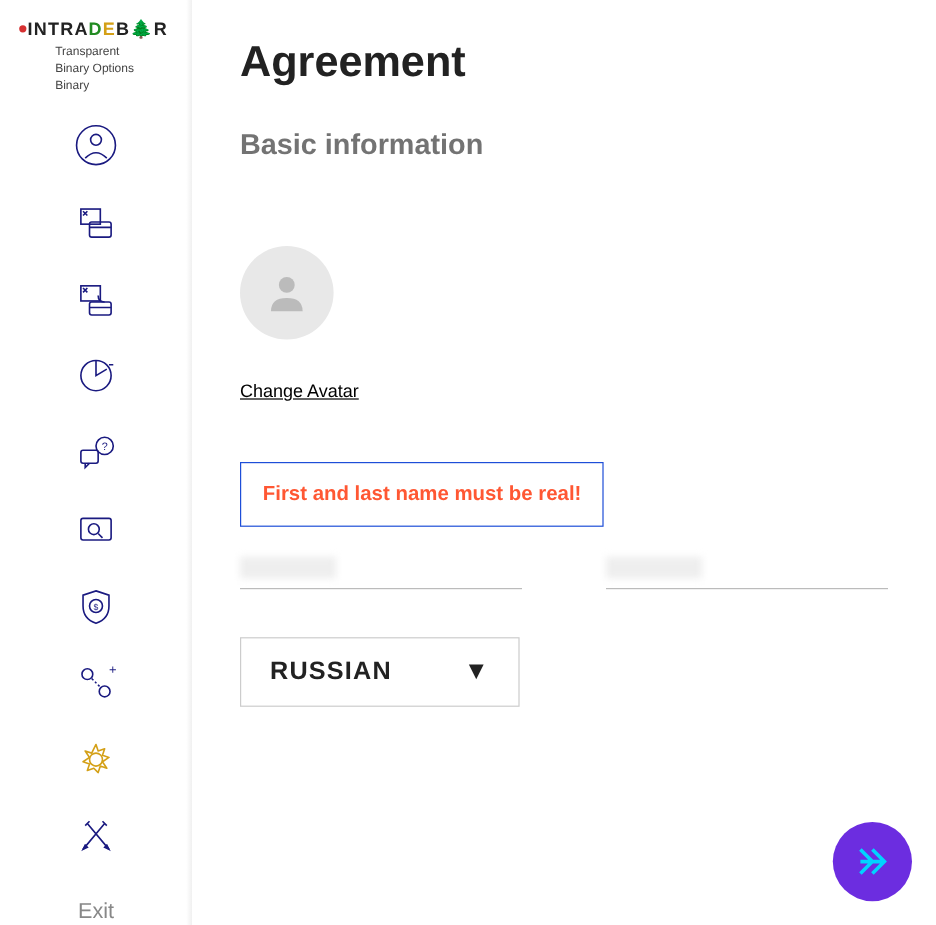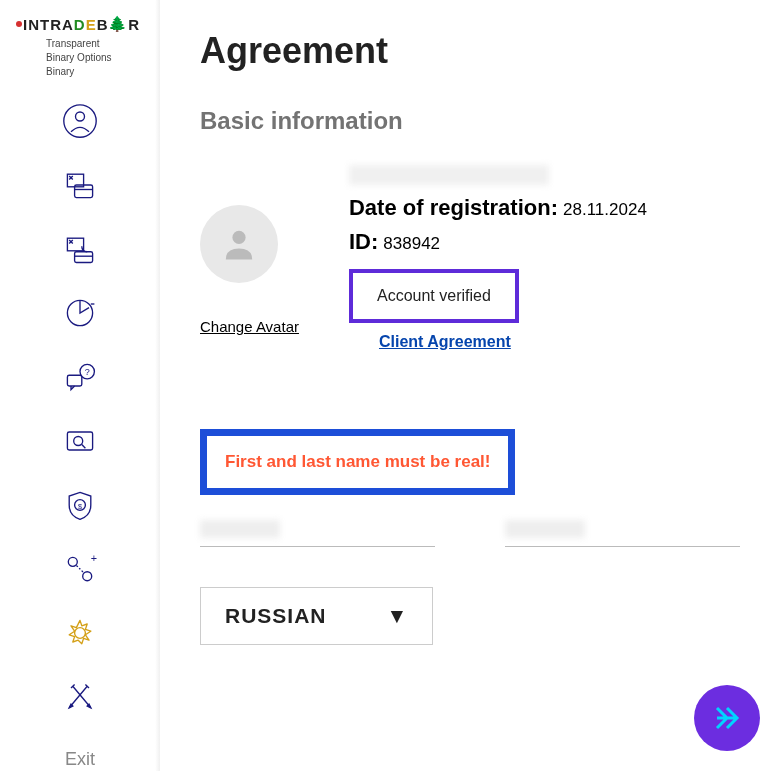--- a/index.html
+++ b/index.html
@@ -30,21 +30,21 @@
     
     .info-col { flex: 1; }
     .blurred-bar { width: 200px; height: 20px; background: #f0f0f0; filter: blur(3px); margin-bottom: 10px; }
     .info-line { font-size: 18px; margin-bottom: 8px; }
     .info-line .label { font-weight: 700; font-size: 22px; }
     .info-line .value { font-size: 17px; font-weight: 400; }
     .verified-box { border: 4px solid #5e2bd9; padding: 14px 24px; display: inline-block; margin: 6px 0 10px; }
     .verified-box span { font-size: 16px; color: #222; font-weight: 500; }
     .client-link { color: #0645ad; font-size: 16px; text-decoration: underline; cursor: pointer; font-weight: 600; display: inline-block; margin-left: 30px; }
     
-    .warning-box { border: 7px solid #1d4ed8; padding: 16px 18px; display: inline-block; margin-bottom: 25px; margin-top: 28px; }
+    .warning-box { border: 1px solid #1d4ed8; padding: 16px 18px; display: inline-block; margin-bottom: 25px; }
     .warning-box span { color: #ff5733; font-weight: 700; font-size: 17px; }
     
     .name-fields { display: flex; gap: 70px; margin-bottom: 40px; }
     .name-field { flex: 1; border-bottom: 1px solid #bbb; padding-bottom: 8px; }
     .blurred-input { width: 80px; height: 18px; background: #eee; filter: blur(3px); }
     
     .lang-select { border: 1px solid #ccc; padding: 16px 24px; display: inline-flex; align-items: flex-start; gap: 60px; cursor: pointer; }
     .lang-select span { font-size: 21px; font-weight: 700; letter-spacing: 1px; color: #222; }
     .lang-arrow { color: #bbb; font-size: 13px; }
     
@@ -160,37 +160,20 @@
     <div class="avatar-col">
       <div class="avatar">
         <svg viewBox="0 0 40 40">
             <circle cx="20" cy="14" r="6"></circle>
             <path d="M8 34 Q8 24 20 24 Q32 24 32 34 Z"></path>
           </svg>
       </div>
       <a class="change-avatar">Change Avatar</a>
     </div>
 
-    <div class="info-col">
-      <div class="blurred-bar"></div>
-      <div class="info-line">
-        <span class="label">Date of registration:</span>
-        <span class="value">28.11.2024</span>
-      </div>
-      <div class="info-line">
-        <span class="label">ID:</span>
-        <span class="value">838942</span>
-      </div>
-      <div class="verified-box">
-        <span>Account verified</span>
-      </div>
-      <div>
-        <a class="client-link">Client Agreement</a>
-      </div>
-    </div>
   </div>
   
   <div class="warning-box">
     <span>First and last name must be real!</span>
   </div>
   
   <div class="name-fields">
     <div class="name-field">
       <div class="blurred-input"></div>
     </div>

